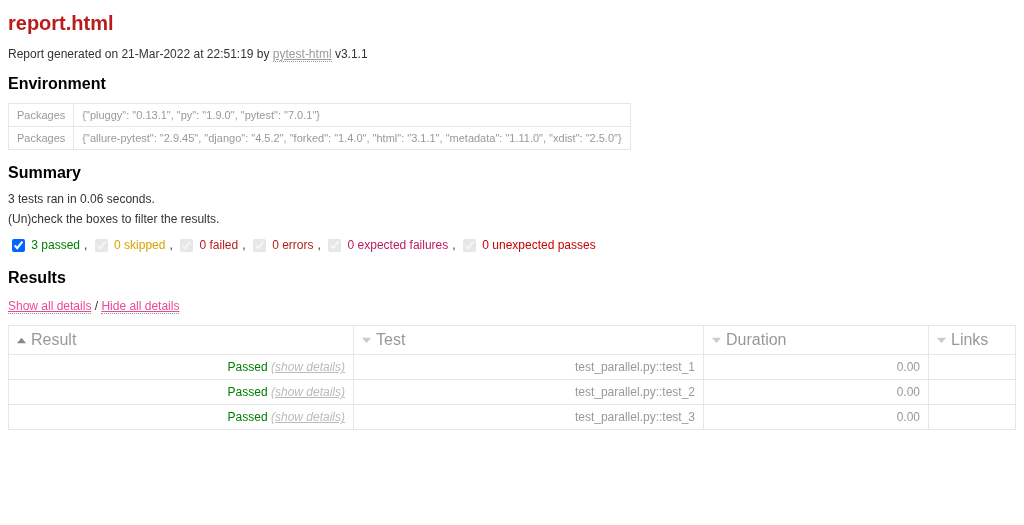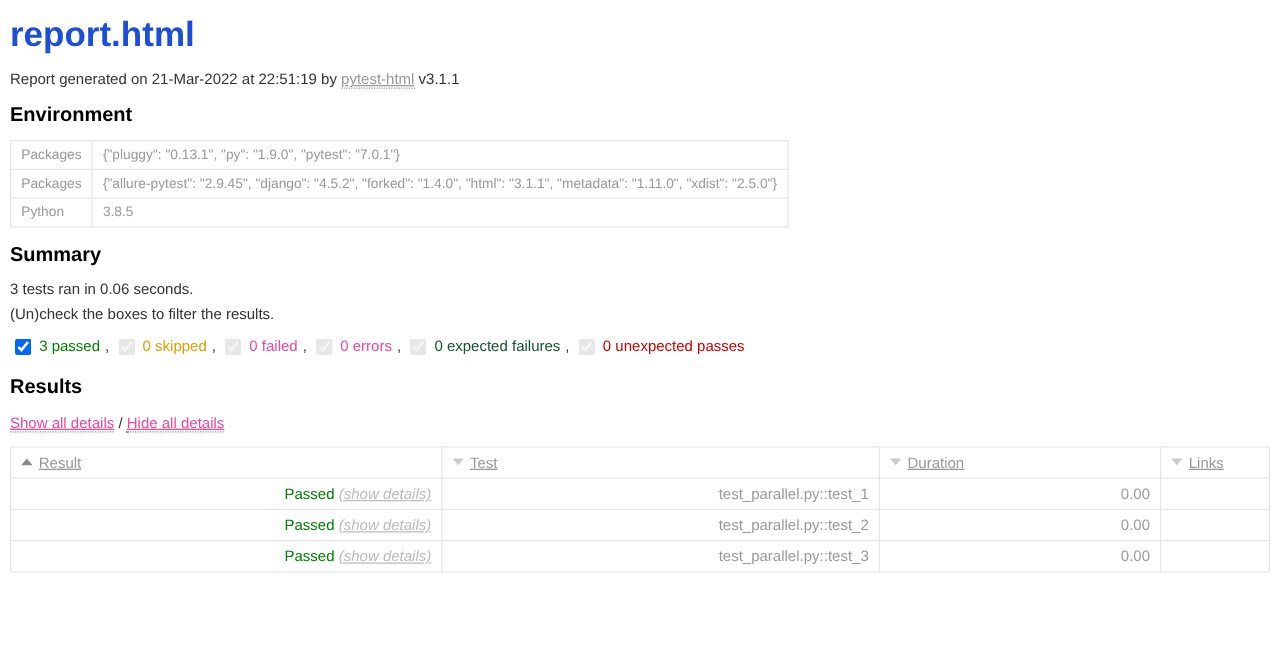--- a/index.html
+++ b/index.html
@@ -4,46 +4,46 @@
 <style>
   * { box-sizing: border-box; }
   body {
     font-family: Helvetica, Arial, sans-serif;
     font-size: 12px;
     color: #333;
     margin: 0;
     padding: 6px 8px;
     background: #fff;
   }
-  h1 { font-size: 28px; margin: 6px 0 12px; color: #1d4ed8; font-weight: bold; }
+  h1 { font-size: 20px; margin: 6px 0 12px; color: #b91c1c; font-weight: bold; }
   h2 { font-size: 16px; margin: 14px 0 10px; color: #000; font-weight: bold; }
   a { color: #999; }
   .gen-line { margin: 4px 0 14px; }
   .gen-plugin { color: #999; border-bottom: 1px dotted #999; }
   table.env { border-collapse: collapse; border: 1px solid #e6e6e6; }
   table.env td { border: 1px solid #e6e6e6; padding: 5px 8px; font-size: 11px; color: #999; }
   table.env td.key { min-width: 52px; }
   .summary-line { margin: 6px 0; }
   .filter-line { margin: 6px 0 10px; }
   .filters { margin: 4px 0 6px; }
   .filters label { margin-right: 4px; }
   .passed { color: green; }
   .skipped { color: #d6a300; }
-  .failed, .error { color: #ec4899; }
-  .xfailed { color: #14532d; }
+  .failed, .error { color: #b91c1c; }
+  .xfailed { color: #be185d; }
   .xpassed { color: #c80000; margin-top: 27px; }
   .comma { color: #333; }
   input[type=checkbox] { vertical-align: middle; }
   input[type=checkbox].blue { accent-color: #0066ff; }
   input[type=checkbox][disabled] { opacity: 0.55; }
   .details-toggle { color: #ec4899; border-bottom: 1px dotted #999; }
   .slash { color: #333; }
   table.results { width: 100%; border-collapse: collapse; margin-top: 8px; }
   table.results th, table.results td { border: 1px solid #e6e6e6; padding: 5px 8px; text-align: left; font-weight: normal; }
-  table.results th { color: #999; font-size: 12px; text-decoration: underline; }
+  table.results th { color: #999; font-size: 16px; }
   table.results th .sort-icon { display: inline-block; margin-right: 5px; color: #bbb; }
   table.results td { color: #999; font-size: 12px; text-align: right; }
   .status-passed { color: green; }
   .show-details { color: #bbb; font-style: italic; }
   .col-result { width: 345px; }
   .col-test { width: 350px; }
   .col-duration { width: 225px; }
   .col-links { width: auto; }
   svg.tri { width: 9px; height: 9px; }
 </style>
@@ -60,24 +60,20 @@
 
 <table class="env">
   <tbody>
       <tr>
         <td class="key">Packages</td>
         <td>{"pluggy": "0.13.1", "py": "1.9.0", "pytest": "7.0.1"}</td>
       </tr>
   <tr>
         <td class="key">Packages</td>
         <td>{"allure-pytest": "2.9.45", "django": "4.5.2", "forked": "1.4.0", "html": "3.1.1", "metadata": "1.11.0", "xdist": "2.5.0"}</td>
-      </tr>
-  <tr>
-        <td class="key">Python</td>
-        <td>3.8.5</td>
       </tr>
 </tbody>
   </table>
 
 <h2>Summary</h2>
 
 <p class="summary-line">3 tests ran in 0.06 seconds.</p>
 <p class="filter-line">(Un)check the boxes to filter the results.</p>
 
 <div class="filters">

